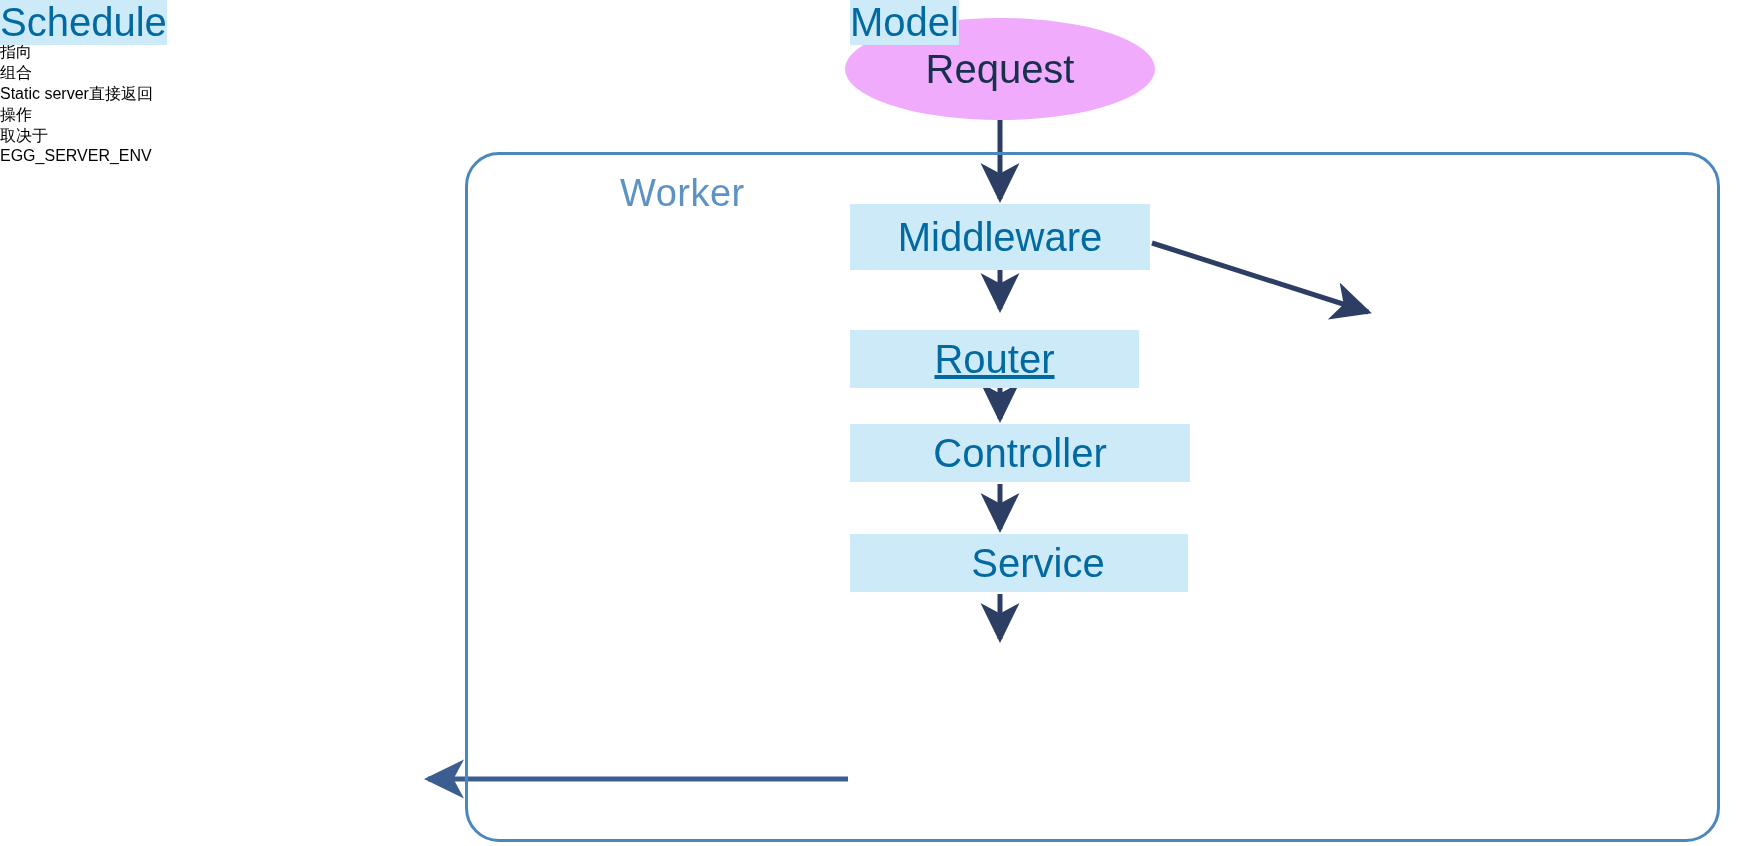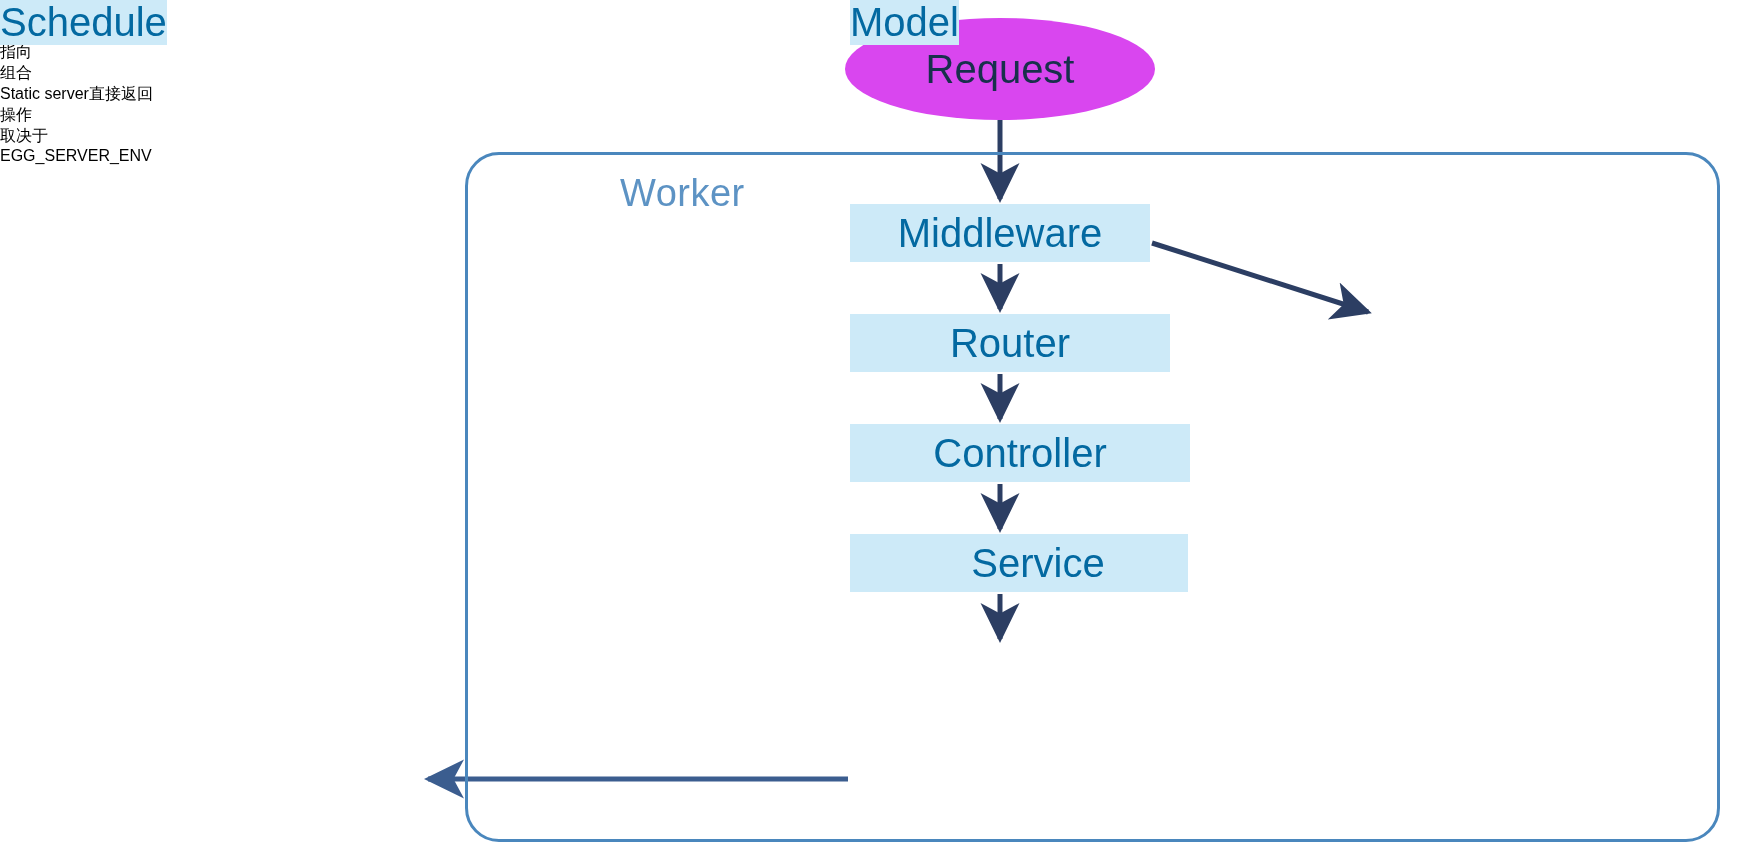--- a/index.html
+++ b/index.html
@@ -49,42 +49,42 @@
     white-space: nowrap;
   }
 
   
   .request-ellipse {
     position: absolute;
     left: 845px;
     top: 18px;
     width: 310px;
     height: 102px;
-    background: #d946ef;
+    background: #f0abfc;
     border-radius: 50%;
     display: flex;
     align-items: center;
     justify-content: center;
     color: #18304c;
     font-size: 40px;
   }
 
   
   .flow-box {
     position: absolute;
     background: #cdeaf8;
     display: flex;
     align-items: center;
     justify-content: center;
     color: #0369a1;
     font-size: 40px;
     white-space: nowrap;
   }
-  .box-middleware { left: 850px; top: 204px;  width: 300px; height: 58px; }
-  .box-router     { left: 850px; top: 314px;  width: 320px; height: 58px; }
+  .box-middleware { left: 850px; top: 204px;  width: 300px; height: 66px; }
+  .box-router     { left: 850px; top: 330px;  width: 289px; height: 58px; text-decoration: underline; }
   .box-controller { left: 850px; top: 424px;  width: 340px; height: 58px; text-align: right; }
   .box-service    { left: 850px; top: 534px;  width: 300px; height: 58px; padding-left: 38px; }
   .box-model      { left: 850px; top": 0; top: 644px; width: 300px; height: 58px; }
   .box-public     { left: 1303px; top: 314px; width: 186px; height: 58px; }
   .box-config     { left: 850px; top: 750px;  width: 738px; height: 58px; }
   .box-schedule   { left: 1288px; top: 521px; width: 224px; height: 58px; }
 
   /* ---------- Schedule rounded wrapper ---------- */
   .schedule-wrap {
     position: absolute;

